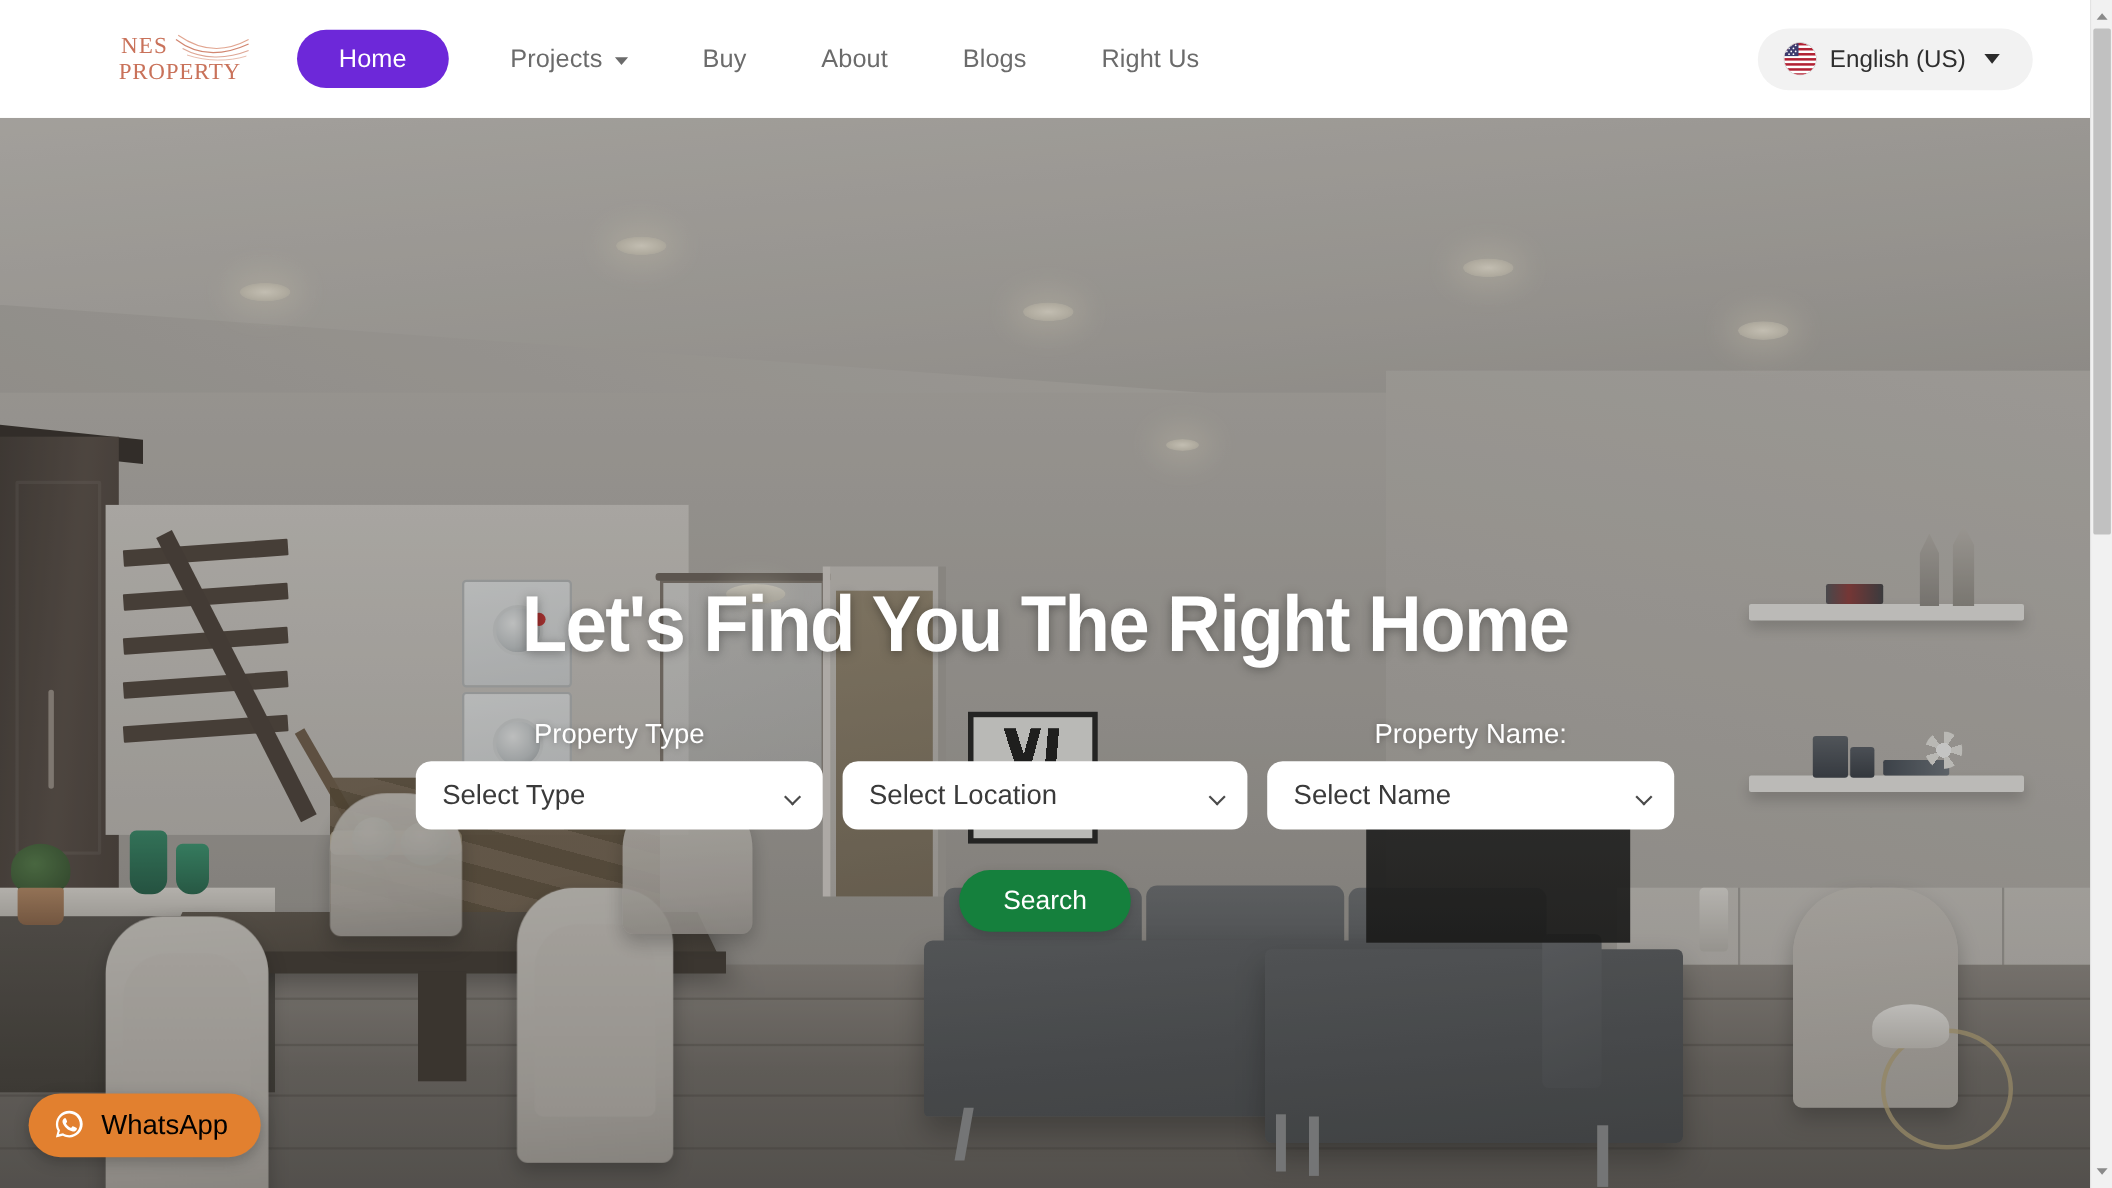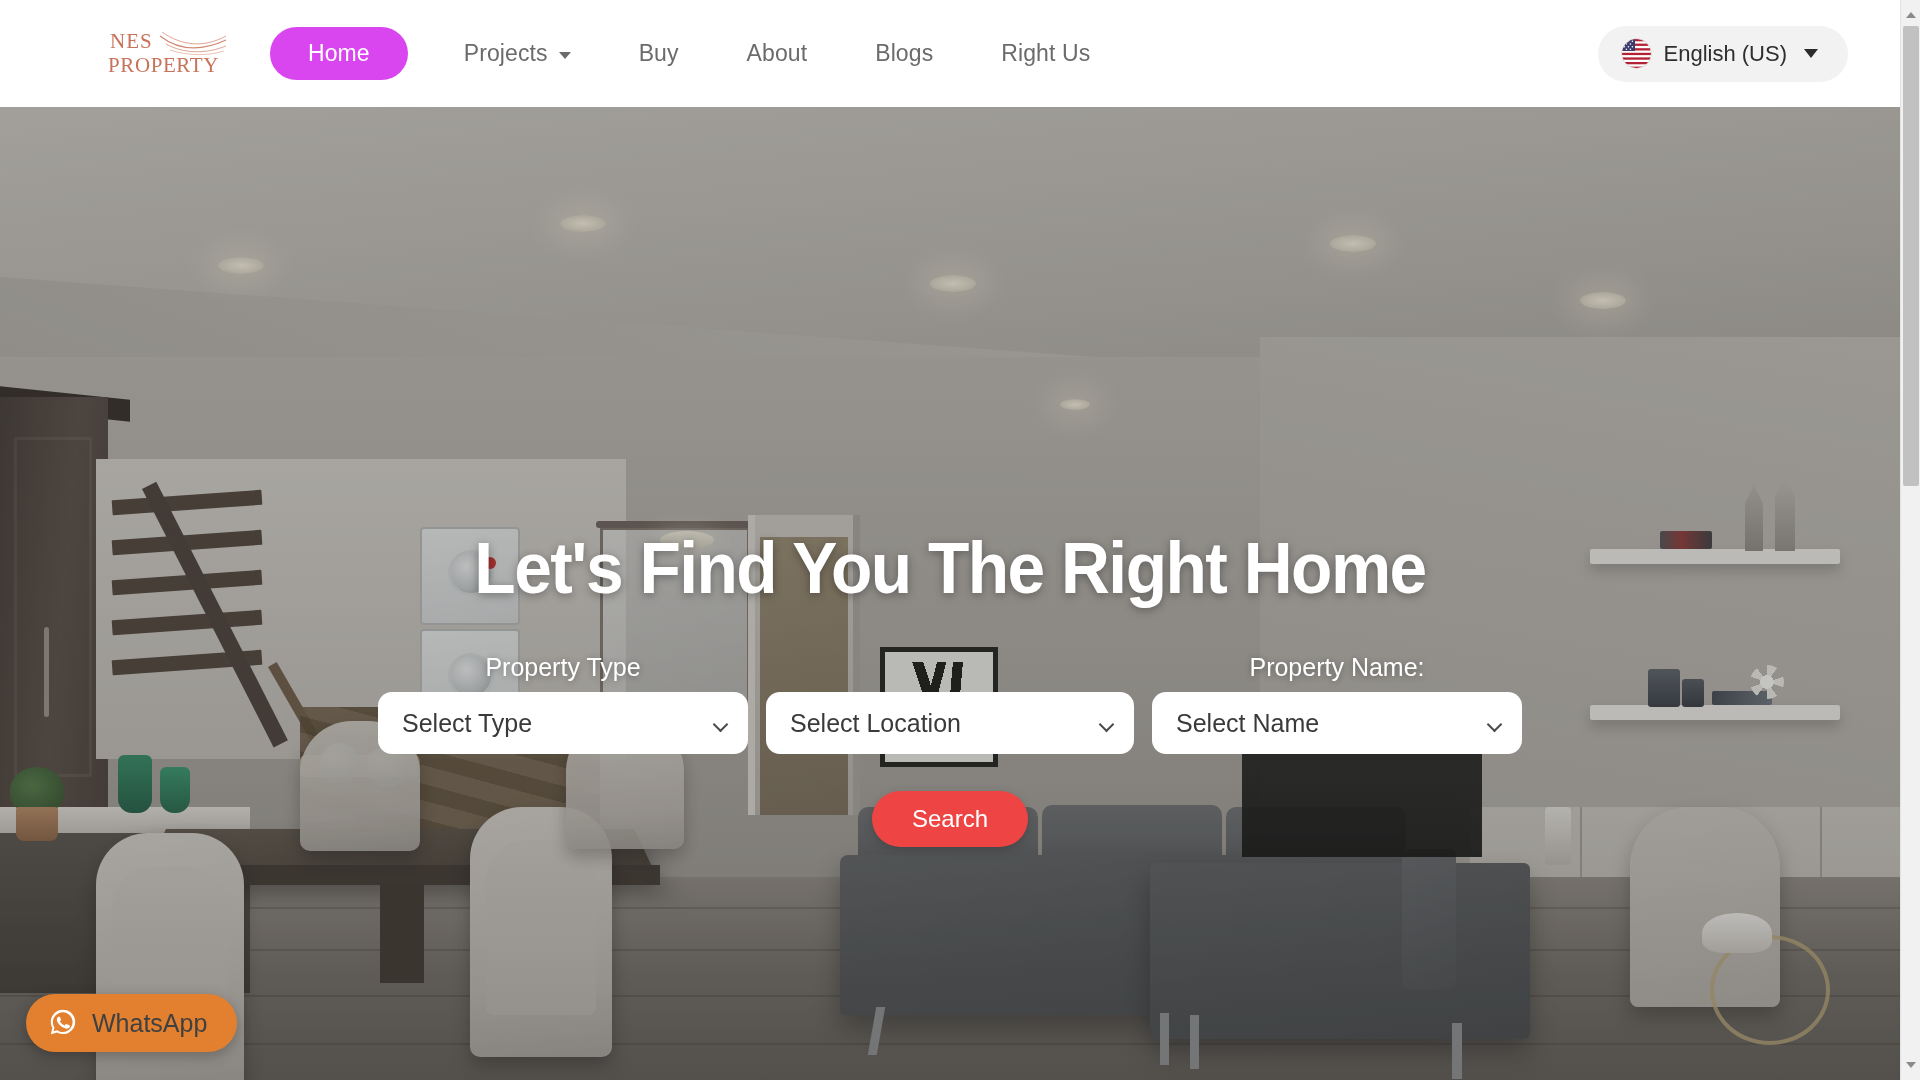--- a/index.html
+++ b/index.html
@@ -62,21 +62,21 @@
     white-space:nowrap;
     cursor:pointer;
     display:flex;
     align-items:center;
     gap:11px;
     background:none;
     border:none;
     font-family:inherit;
   }
   .nav-item.active {
-    background:#d946ef;
+    background:#6d28d9;
     color:#ffffff;
     border-radius:30px;
     height:53px;
     padding:0 38px;
     margin-right:22px;
   }
   .caret {
     width:0; height:0;
     border-left:6px solid transparent;
     border-right:6px solid transparent;
@@ -392,21 +392,21 @@
     top:50%;
     margin-top:-4px;
     width:11px; height:11px;
     border-right:2.4px solid #4a4a4a;
     border-bottom:2.4px solid #4a4a4a;
     transform:rotate(45deg);
     pointer-events:none;
   }
   .search-btn {
     margin-top:37px;
-    background:#ef4444;
+    background:#15803d;
     color:#fff;
     border:none;
     border-radius:30px;
     height:56px;
     padding:0 40px;
     font-size:24px;
     cursor:pointer;
     font-family:inherit;
     box-shadow:0 3px 10px rgba(0,0,0,.18);
   }
@@ -423,21 +423,21 @@
     gap:14px;
     background:#e2802f;
     border-radius:32px;
     padding:0 30px 0 22px;
     cursor:pointer;
     border:none;
     font-family:inherit;
     box-shadow:0 4px 14px rgba(0,0,0,.25);
   }
   .whatsapp-label {
-    color:#404040;
+    color:#000000;
     font-size:25px;
     white-space:nowrap;
   }
 
   
   .scrollbar {
     width:20px;
     height:1080px;
     background:#f1f1f1;
     border-left:1px solid #e3e3e3;

